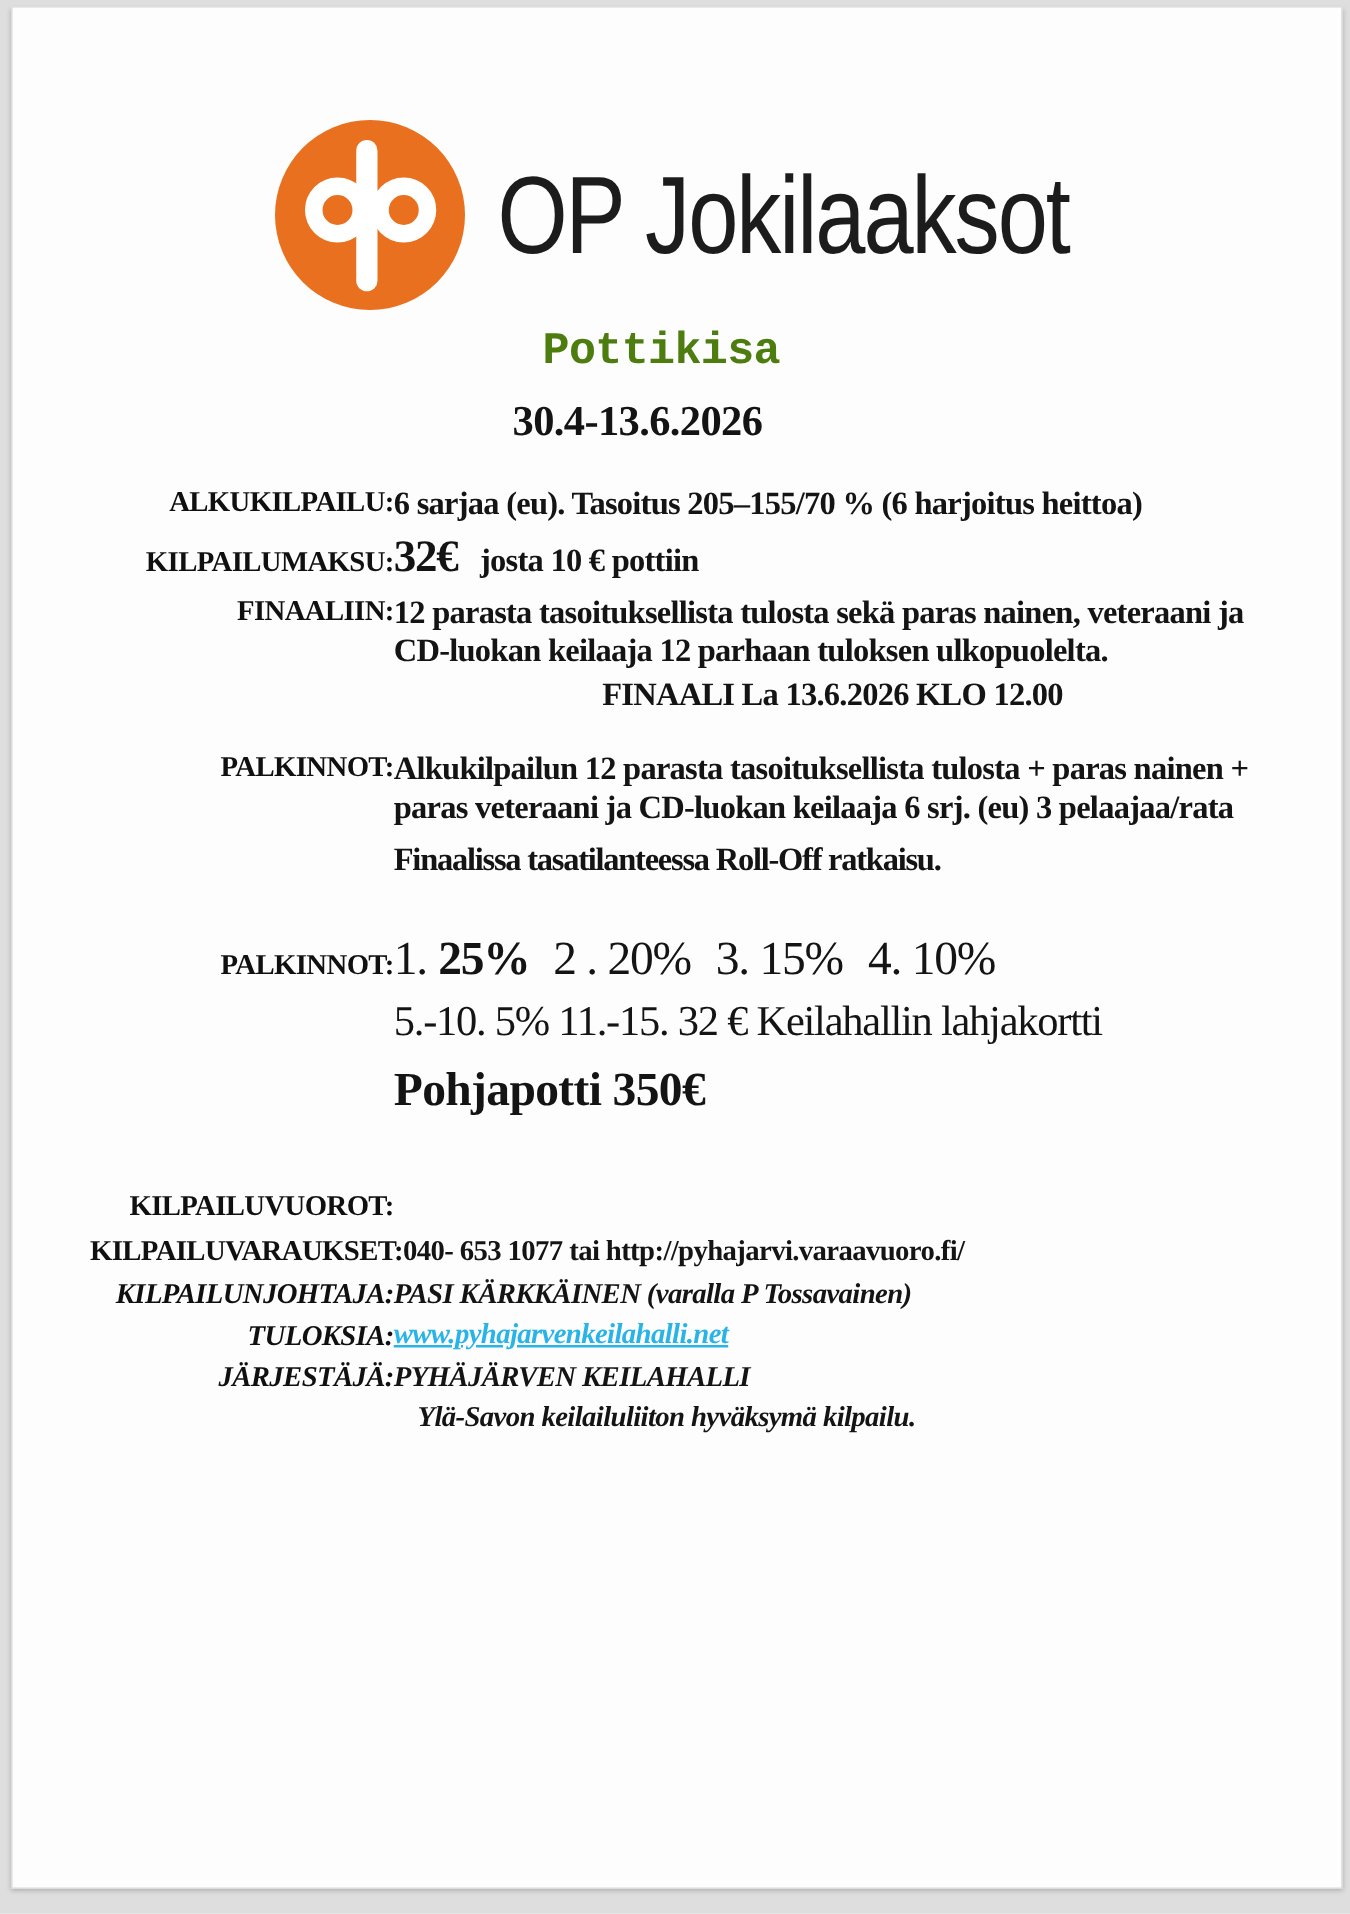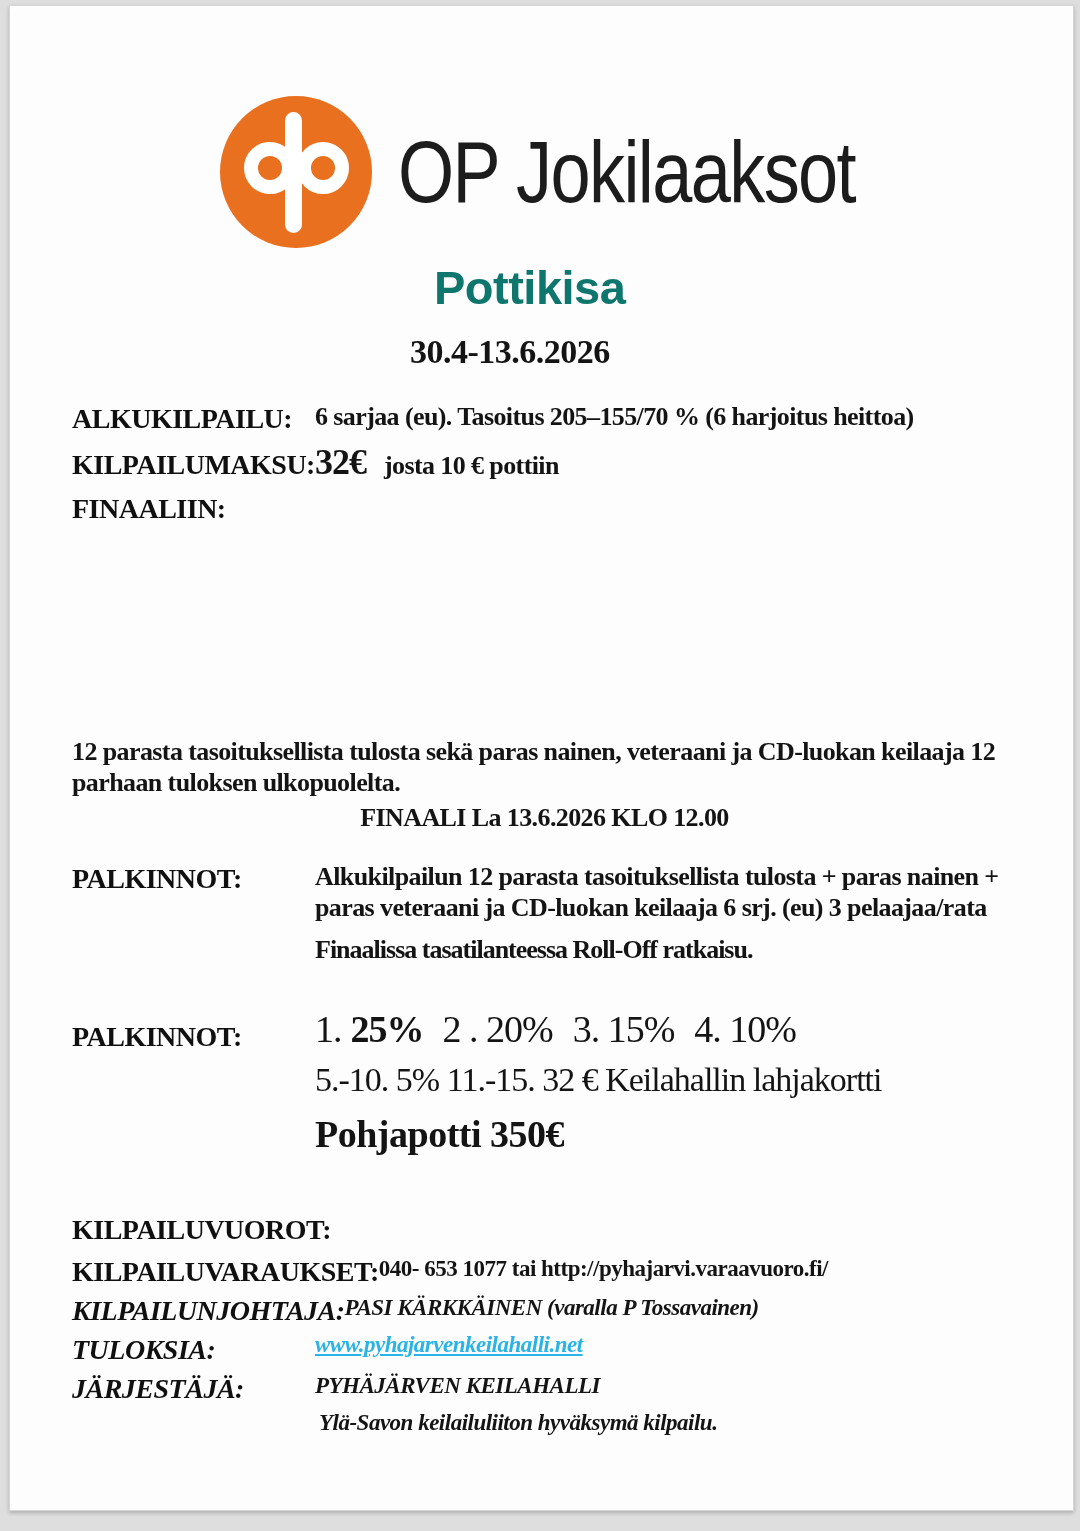--- a/index.html
+++ b/index.html
@@ -20,38 +20,38 @@
   .brand-row{display:flex;align-items:center;margin-left:148px;}
   .logo{width:152px;height:152px;flex:0 0 auto;}
   .brand-name{
     font-family:"Liberation Sans","DejaVu Sans",sans-serif;
     font-size:88px;font-weight:400;color:#1c1c1c;letter-spacing:-2px;
     margin-left:26px;white-space:nowrap;
     transform:scaleX(.82);transform-origin:left center;
   }
   .title{
     margin:12px 0 0 362px;
-    font-family:Liberation Sans, sans-serif;
-    font-size:47px;font-weight:700;letter-spacing:-.5px;color:#0f766e;
+    font-family:Liberation Mono, monospace;
+    font-size:36px;font-weight:700;letter-spacing:-.5px;color:#4d7c0f;
   }
   .dates{margin:18px 0 0 338px;font-size:34px;font-weight:700;letter-spacing:-.5px;}
 
   
   .row{display:flex;align-items:flex-start;}
   .row.bl{align-items:baseline;}
   .label{
-    flex:0 0 243px;font-size:28px;font-weight:700;letter-spacing:-.5px;
-    color:#101010;padding-top:2px;
+    flex:0 0 243px;font-size:23px;font-weight:700;letter-spacing:-.5px;
+    color:#101010;padding-top:2px;text-align:right;
   }
   .content{flex:1 1 auto;}
   .body-text{font-size:26px;font-weight:700;line-height:31px;letter-spacing:-.6px;}
 
   .m-alku{margin-top:30px;}
   .m-maksu{margin-top:6px;}
-  .m-finaaliin{margin-top:8px;flex-direction:column;}
+  .m-finaaliin{margin-top:8px;}
   .m-finaalissa{margin-top:28px;}
   .m-palkinnot{margin-top:42px;}
   .m-vuorot{margin-top:56px;}
   .m-small{margin-top:8px;}
   .m-tiny{margin-top:5px;font-style:italic;}
 
   .fee{font-size:36px;font-weight:700;letter-spacing:-1px;}
   .fee-note{font-size:26px;font-weight:700;letter-spacing:-.6px;margin-left:14px;}
 
   .final-event{font-size:26px;font-weight:700;letter-spacing:-.6px;margin-top:5px;text-align:center;}
@@ -69,21 +69,21 @@
   .sans{font-family:"Liberation Sans","DejaVu Sans",sans-serif;}
   .vuoro1{font-size:23px;font-weight:700;letter-spacing:-.3px;line-height:30px;}
   .vuoro2{font-size:22px;font-weight:700;letter-spacing:-.3px;line-height:29px;}
   .vuoro3{font-size:22px;font-weight:700;letter-spacing:-.3px;margin:9px 0 0 10px;}
 
   .small-text{font-size:23px;font-weight:700;letter-spacing:-.5px;line-height:29px;}
   .link{
     color:var(--link_blue,#2ab3e6);text-decoration:underline;cursor:pointer;
     font-size:23px;font-weight:700;letter-spacing:-.5px;margin-top:40px;
   }
-  .footer-note{font-size:23px;font-weight:700;letter-spacing:-.5px;margin-left:4px;}
+  .footer-note{font-size:23px;font-weight:700;letter-spacing:-.5px;margin-left:19px;}
 </style>
 </head>
 <body>
 
 <div class="page">
   <div class="doc">
 
     <div class="brand-row">
       <svg class="logo" viewBox="0 0 152 152" aria-hidden="true">
         <circle cx="76" cy="76" r="76" fill="var(--logo_orange,#e8701f)"></circle>

